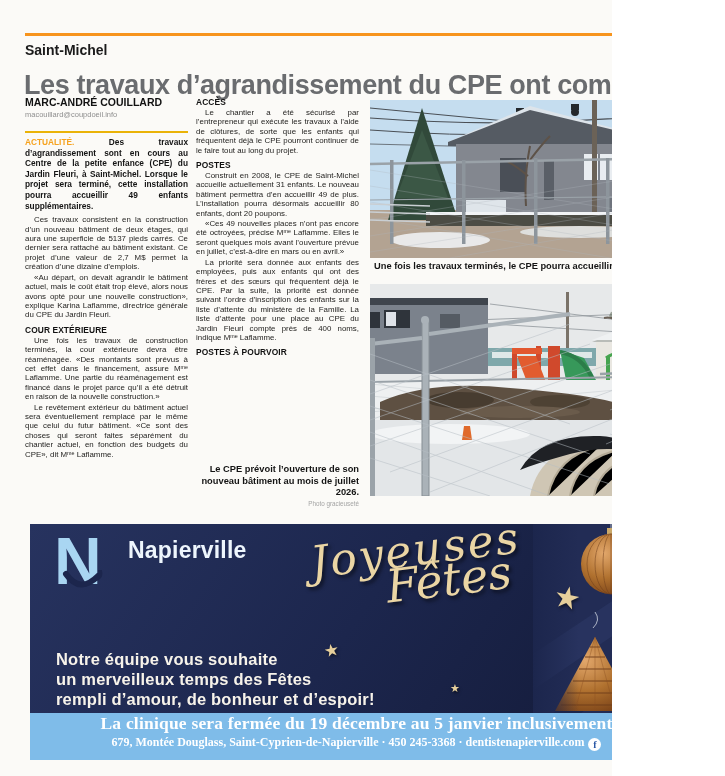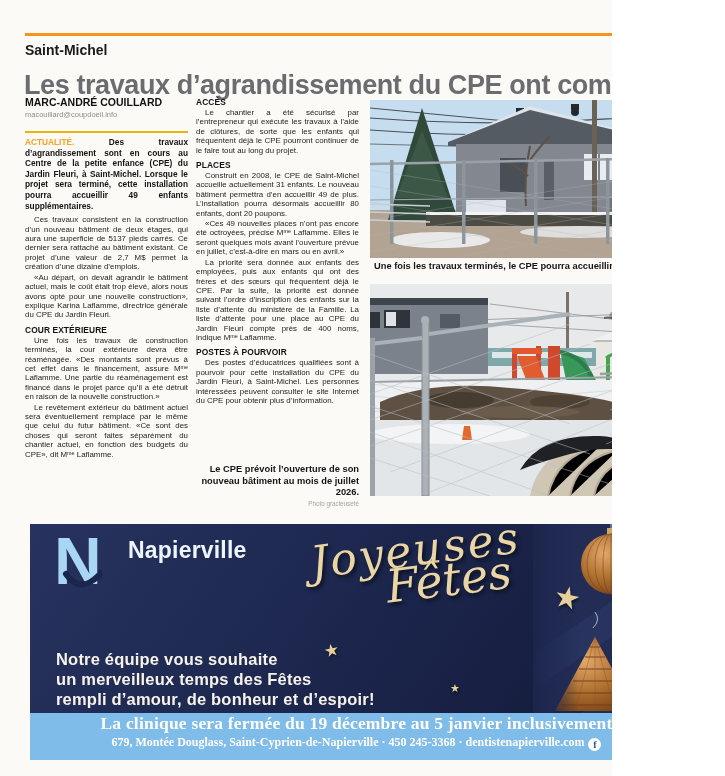--- a/index.html
+++ b/index.html
@@ -74,26 +74,25 @@
     <p class="indent">Ces travaux consistent en la construction d’un nouveau bâtiment de deux étages, qui aura une superficie de 5137 pieds carrés. Ce dernier sera rattaché au bâtiment existant. Ce projet d’une valeur de 2,7 M$ permet la création d’une dizaine d’emplois.</p>
     <p class="indent">«Au départ, on devait agrandir le bâtiment actuel, mais le coût était trop élevé, alors nous avons opté pour une nouvelle construction», explique Karina Laflamme, directrice générale du CPE du Jardin Fleuri.</p>
     <h3>COUR EXTÉRIEURE</h3>
     <p class="indent">Une fois les travaux de construction terminés, la cour extérieure devra être réaménagée. «Des montants sont prévus à cet effet dans le financement, assure Mᵐᵉ Laflamme. Une partie du réaménagement est financé dans le projet parce qu’il a été détruit en raison de la nouvelle construction.»</p>
     <p class="indent">Le revêtement extérieur du bâtiment actuel sera éventuellement remplacé par le même que celui du futur bâtiment. «Ce sont des choses qui seront faites séparément du chantier actuel, en fonction des budgets du CPE», dit Mᵐᵉ Laflamme.</p>
   </div>
 
   <div class="col col2">
     <h3 style="margin-top:0">ACCÈS</h3>
     <p class="indent">Le chantier a été sécurisé par l’entrepreneur qui exécute les travaux à l’aide de clôtures, de sorte que les enfants qui fréquentent déjà le CPE pourront continuer de le faire tout au long du projet.</p>
-    <h3>PLACES</h3>
+    <h3>POSTES</h3>
     <p class="indent">Construit en 2008, le CPE de Saint-Michel accueille actuellement 31 enfants. Le nouveau bâtiment permettra d’en accueillir 49 de plus. L’installation pourra désormais accueillir 80 enfants, dont 20 poupons.</p>
     <p class="indent">«Ces 49 nouvelles places n’ont pas encore été octroyées, précise Mᵐᵉ Laflamme. Elles le seront quelques mois avant l’ouverture prévue en juillet, c’est-à-dire en mars ou en avril.»</p>
     <p class="indent">La priorité sera donnée aux enfants des employées, puis aux enfants qui ont des frères et des sœurs qui fréquentent déjà le CPE. Par la suite, la priorité est donnée suivant l’ordre d’inscription des enfants sur la liste d’attente du ministère de la Famille. La liste d’attente pour une place au CPE du Jardin Fleuri compte près de 400 noms, indique Mᵐᵉ Laflamme.</p>
     <h3>POSTES À POURVOIR</h3>
-    <p class="indent">Des postes d’éducatrices qualifiées sont à pourvoir pour cette installation du CPE du Jardin Fleuri, à Saint-Michel. Les personnes intéressées peuvent consulter le site Internet du CPE pour obtenir plus d’information.</p>
   </div>
 
   <div class="photo photo1">
     <svg width="313" height="158" viewBox="0 0 313 158" xmlns="http://www.w3.org/2000/svg">
       <rect width="313" height="158" fill="#c5ddef"></rect>
       <rect y="110" width="313" height="48" fill="#b3a392"></rect>
 
       <path d="M0 18 Q160 30 313 12" stroke="#4a4f55" stroke-width="1.2" fill="none"></path>
       <path d="M0 30 Q160 42 313 24" stroke="#4a4f55" stroke-width="1" fill="none"></path>
       <path d="M0 8 L313 38" stroke="#4a4f55" stroke-width="1" fill="none"></path>

